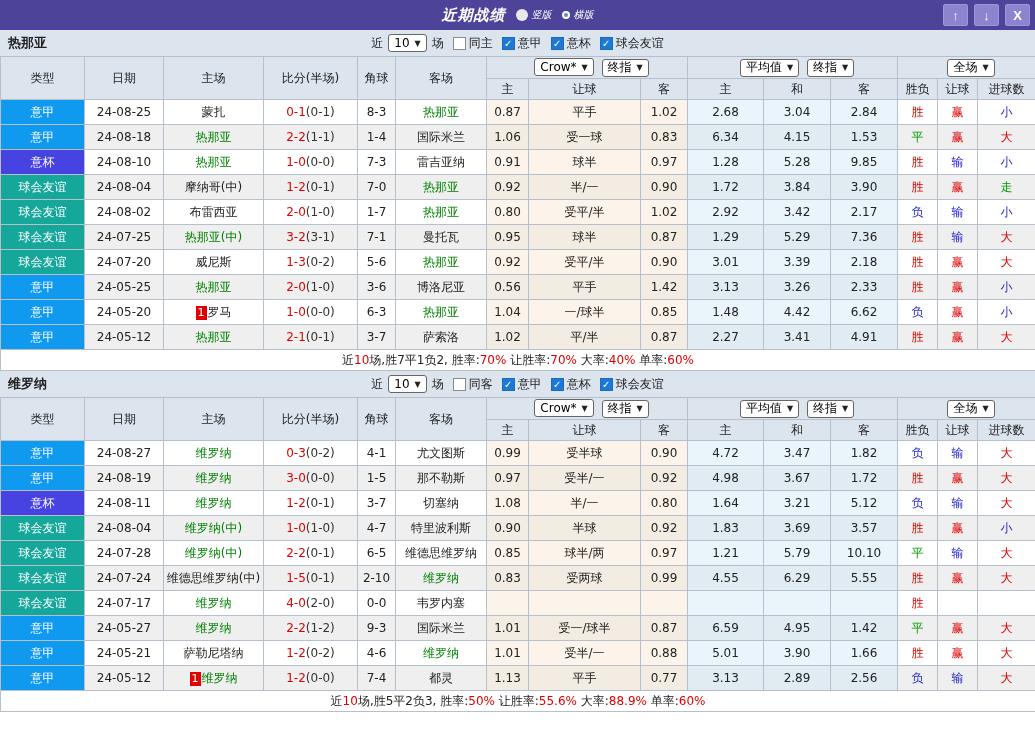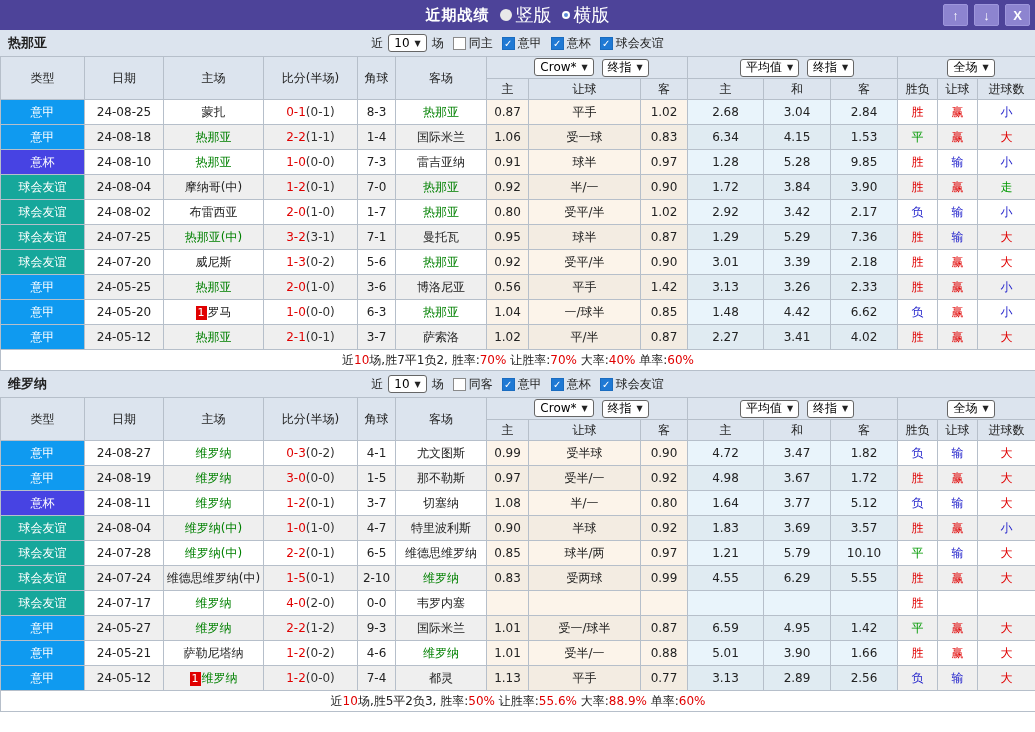--- a/index.html
+++ b/index.html
@@ -15,24 +15,24 @@
   .titlebar {
     position: relative;
     height: 30px;
     background: #4d4399;
     display: flex;
     align-items: center;
     color: #fff;
   }
   .titlebar-center {
     position: absolute; left: 0; right: 0;
-    display: flex; justify-content: center; align-items: center; gap: 10px;
+    display: flex; justify-content: center; align-items: center; gap: 10px; font-style: italic;
   }
   .win-title { font-size: 15px; font-weight: bold; letter-spacing: 1px; }
-  .radio-opt { display: inline-flex; align-items: center; gap: 4px; font-size: 18px; cursor: pointer; }
+  .radio-opt { display: inline-flex; align-items: center; gap: 4px; font-size: 10px; cursor: pointer; }
   .rdot { display: inline-block; border-radius: 50%; }
   .rdot.sel { width: 12px; height: 12px; background: #e9e9e9; }
   .rdot.unsel { width: 8px; height: 8px; background: #5b8bd8; border: 2px solid #ffffff; }
   .titlebar-buttons { position: absolute; right: 5px; display: flex; gap: 6px; }
   .tbtn {
     width: 25px; height: 22px;
     background: #8d84d0; border: 1px solid #9e96dc; border-radius: 2px;
     color: #fff; font-weight: bold; font-size: 13px;
     display: flex; align-items: center; justify-content: center;
     cursor: pointer; padding: 0;
@@ -367,21 +367,21 @@
             <td>24-05-12</td>
             <td><span class="team feat">热那亚</span></td>
             <td><span class="ft">2-1</span><span class="ht">(0-1)</span></td>
             <td>3-7</td>
             <td><span class="team">萨索洛</span></td>
             <td class="c-crow">1.02</td>
             <td class="c-crow">平/半</td>
             <td class="c-crow">0.87</td>
             <td class="c-avg">2.27</td>
             <td class="c-avg">3.41</td>
-            <td class="c-avg">4.02</td>
+            <td class="c-avg">4.91</td>
             <td><span class="r-w">胜</span></td>
             <td><span class="r-w">赢</span></td>
             <td><span class="r-w">大</span></td>
           </tr>
         </tbody>
       <tfoot>
         <tr>
           <td colspan="15" id="summary-0"><span>近</span><span class="red">10</span><span>场,胜7平1负2, 胜率:</span><span class="red">70%</span><span> 让胜率:</span><span class="red">70%</span><span> 大率:</span><span class="red">40%</span><span> 单率:</span><span class="red">60%</span></td>
         </tr>
       </tfoot>
@@ -512,21 +512,21 @@
             <td class="lg-cup">意杯</td>
             <td>24-08-11</td>
             <td><span class="team feat">维罗纳</span></td>
             <td><span class="ft">1-2</span><span class="ht">(0-1)</span></td>
             <td>3-7</td>
             <td><span class="team">切塞纳</span></td>
             <td class="c-crow">1.08</td>
             <td class="c-crow">半/一</td>
             <td class="c-crow">0.80</td>
             <td class="c-avg">1.64</td>
-            <td class="c-avg">3.77</td>
+            <td class="c-avg">3.21</td>
             <td class="c-avg">5.12</td>
             <td><span class="r-l">负</span></td>
             <td><span class="r-l">输</span></td>
             <td><span class="r-w">大</span></td>
           </tr>
           <tr>
             <td class="lg-friendly">球会友谊</td>
             <td>24-08-04</td>
             <td><span class="team feat">维罗纳(中)</span></td>
             <td><span class="ft">1-0</span><span class="ht">(1-0)</span></td>

